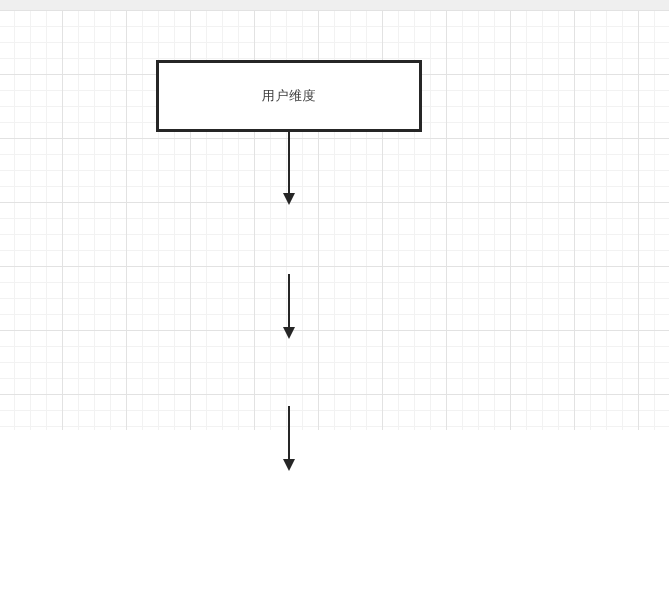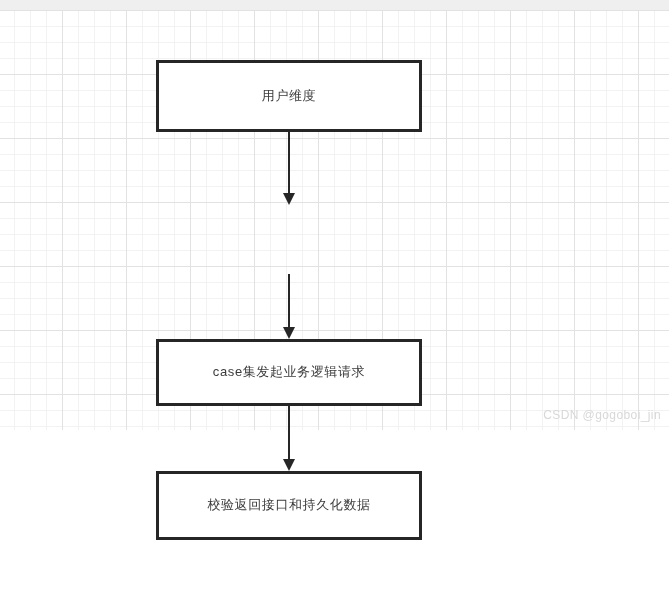--- a/index.html
+++ b/index.html
@@ -119,28 +119,21 @@
     <div class="shaft"></div>
     <div class="head"></div>
   </div>
 
 
   <div class="connector" id="conn-2">
     <div class="shaft"></div>
     <div class="head"></div>
   </div>
 
-  <div class="node" id="node-3">
-    <span class="node-label">case集发起业务逻辑请求</span>
-  </div>
 
   <div class="connector" id="conn-3">
     <div class="shaft"></div>
     <div class="head"></div>
   </div>
 
-  <div class="node" id="node-4">
-    <span class="node-label">校验返回接口和持久化数据</span>
-  </div>
 
-  <div id="watermark">CSDN @gogoboi_jin</div>
 
 </div>
 
 </body></html>

